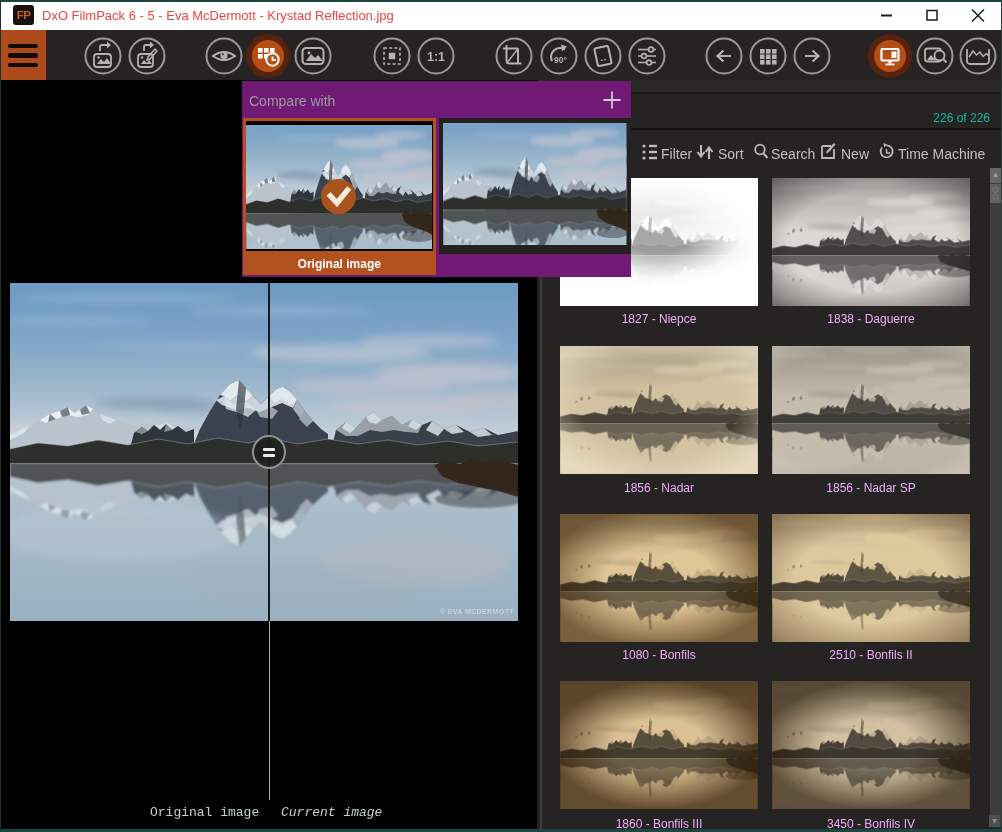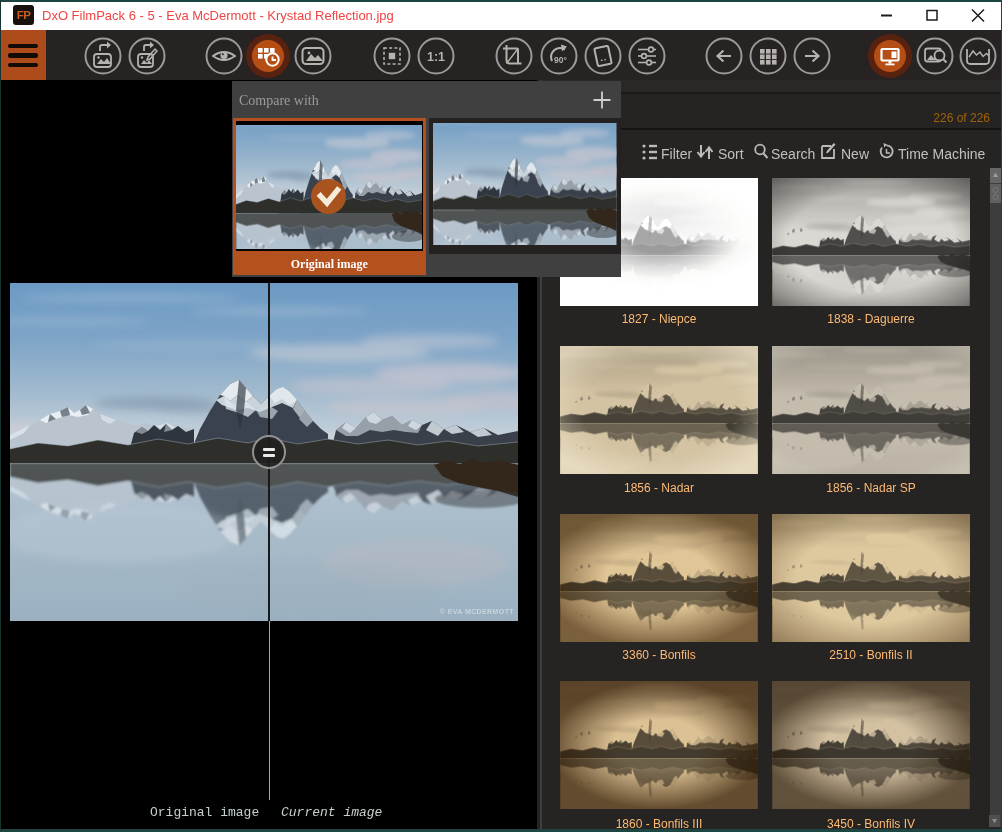--- a/index.html
+++ b/index.html
@@ -26,24 +26,24 @@
 #handle { left:252px; top:435px; width:34px; height:34px; border-radius:50%;
   background:rgba(30,30,30,0.85); border:2px solid #929292; }
 #handle div { position:absolute; left:9px; width:12px; height:3px; background:#e9e9e9; border-radius:1px; }
 #wmark { left:0px; top:608px; width:514px; text-align:right; color:rgba(235,240,244,0.55);
   font-size:7px; font-weight:bold; letter-spacing:0.4px; }
 .imglabel { top:805px; color:#c6cfcf; font-size:13px; font-family:"Liberation Mono",monospace; }
 
 
 #rpanel { left:537px; top:80px; width:464px; height:749px; background:#262423; }
 #rpanel .vline { position:absolute; left:3px; top:0; width:1.5px; height:749px; background:#3e3e3e; }
-#counts { right:12px; top:111px; color:#a16207; font-size:12px;text-align:center; }
+#counts { right:12px; top:111px; color:#14b8a6; font-size:12px;text-align:center; }
 #filtbar-line { left:537px; top:128px; width:464px; height:2px; background:#161313; }
 .fitem { top:146px; color:#c2c0bc; font-size:14px; }
-.gcap { top:0; width:198px; text-align:center; color:#fdba74; font-size:12px; }
+.gcap { top:0; width:198px; text-align:center; color:#f0abfc; font-size:12px; }
 
 
 .thumb { position:absolute; width:198px; height:128px; overflow:hidden; background:#111; }
 .thumb svg { position:absolute; left:0; top:0; }
 .ovl { position:absolute; left:0; top:0; width:100%; height:100%; }
 
 .tint { position:absolute; left:0; top:0; width:100%; height:100%; mix-blend-mode:multiply; }
 .f-niepce   { filter:grayscale(1) brightness(1.1) contrast(0.35) brightness(1.55); }
 .o-niepce   { background:radial-gradient(ellipse 58% 48% at 50% 44%, rgba(255,255,255,0) 30%, rgba(252,252,251,0.95) 72%, #ffffff 92%); }
 .f-daguerre { filter:grayscale(1) brightness(1.32) contrast(0.92); }
@@ -62,21 +62,21 @@
 .t-bonfils2 { background:#f0d8ab; }
 .o-bonfils2 { background:radial-gradient(ellipse 76% 70% at 50% 50%, rgba(0,0,0,0) 50%, rgba(64,40,12,0.45) 94%); }
 .f-bonfils3 { filter:grayscale(1) brightness(1.42) contrast(0.88); }
 .t-bonfils3 { background:#e9cd9d; }
 .o-bonfils3 { background:radial-gradient(ellipse 64% 58% at 50% 50%, rgba(0,0,0,0) 36%, rgba(48,26,4,0.7) 86%); }
 .f-bonfils4 { filter:grayscale(1) brightness(1.38) contrast(0.90); }
 .t-bonfils4 { background:#dfccab; }
 .o-bonfils4 { background:radial-gradient(ellipse 64% 58% at 50% 50%, rgba(0,0,0,0) 36%, rgba(38,24,8,0.66) 86%); }
 
 
-#dropdown { left:232px; top:81px; width:389px; height:196px; background:#404040; z-index:30;font-family:Liberation Serif, serif; }
+#dropdown { left:242px; top:81px; width:389px; height:196px; background:#701a75; z-index:30; }
 #dd-title { left:7px; top:12px; color:#9b9b9b; font-size:14px; }
 #dd-thumbL { left:0.5px; top:36.5px; width:193.5px; height:136px; border:3.5px solid #b5511f; background:#000; }
 #dd-thumbR { left:196.5px; top:36.5px; width:192.5px; height:136px; background:#242120; }
 #dd-capL { left:0.5px; top:172.5px; width:193.5px; height:21.5px; background:#b3511f;
   color:#fff; font-weight:bold; font-size:12px; text-align:center; line-height:21px; }
 #dd-capR { left:196.5px; top:172.5px; width:192.5px; height:21.5px;
   color:#8f8f8f; font-size:12px; text-align:center; line-height:21px; }
 #dd-check { left:79px; top:97.5px; width:35px; height:35px; border-radius:50%; background:#a9531e; }
 
 
@@ -370,21 +370,21 @@
       <use href="#scene"></use>
     </svg>
   <div class="tint t-bonfils4"></div>
     <div class="ovl o-bonfils4"></div>
   </div>
 
 <div class="gcap abs" style="left:560px;top:312px">1827 - Niepce</div>
 <div class="gcap abs" style="left:772px;top:312px">1838 - Daguerre</div>
 <div class="gcap abs" style="left:560px;top:481px">1856 - Nadar</div>
 <div class="gcap abs" style="left:772px;top:481px">1856 - Nadar SP</div>
-<div class="gcap abs" style="left:560px;top:648px">3360 - Bonfils</div>
+<div class="gcap abs" style="left:560px;top:648px">1080 - Bonfils</div>
 <div class="gcap abs" style="left:772px;top:648px">2510 - Bonfils II</div>
 <div class="gcap abs" style="left:560px;top:817px">1860 - Bonfils III</div>
 <div class="gcap abs" style="left:772px;top:817px">3450 - Bonfils IV</div>
 
 <svg class="abs" style="left:989px;top:80px" width="13" height="749">
   <rect x="1" y="88" width="11" height="659" fill="#3d3d3d"></rect>
   <rect x="1" y="88" width="11" height="15" fill="#666666"></rect>
   <path d="M4,97 L6.5,92.5 L9,97 Z" fill="#9e9e9e"></path>
   <rect x="1" y="104" width="11" height="19" fill="#606060"></rect>
   <circle cx="6.5" cy="110" r="2.5" fill="none" stroke="#777" stroke-width="1"></circle>

